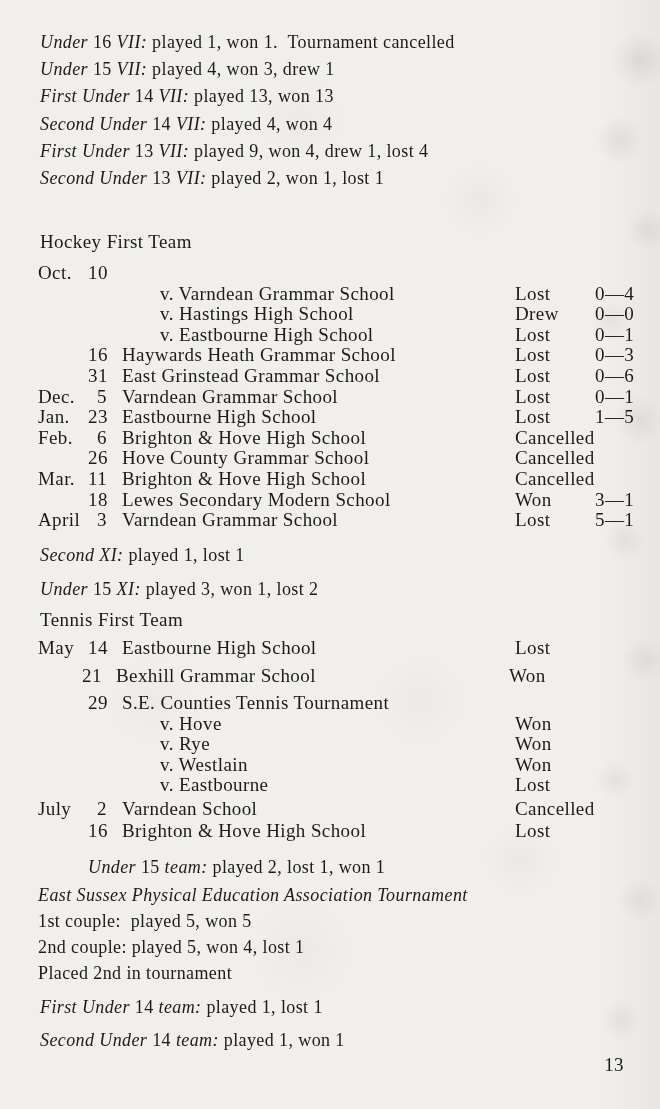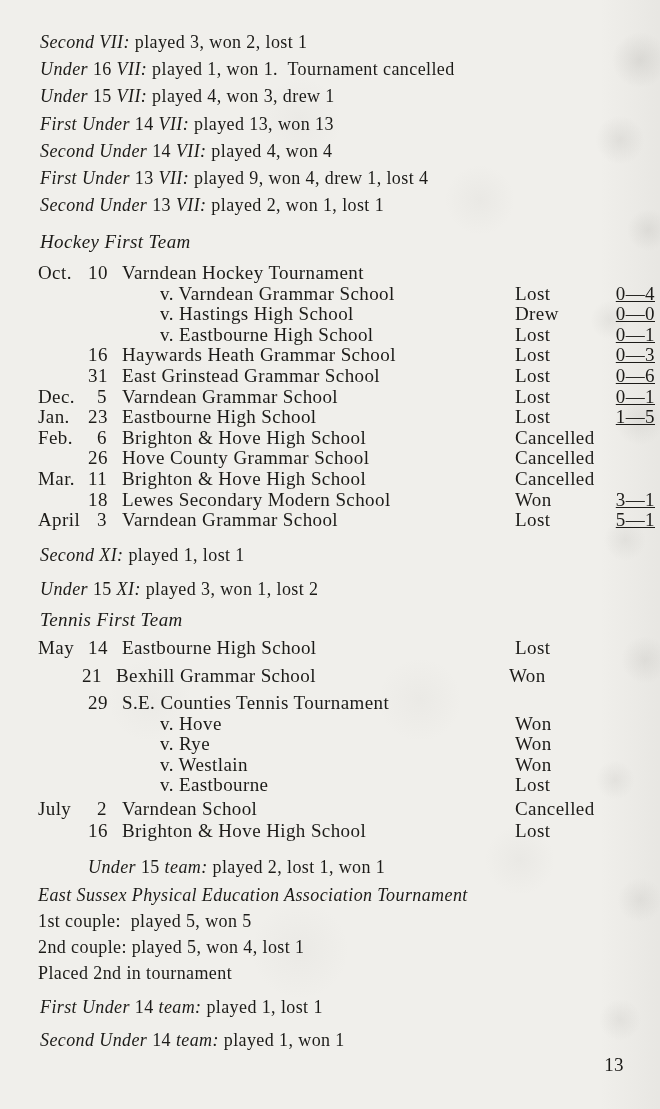--- a/index.html
+++ b/index.html
@@ -25,61 +25,59 @@
       radial-gradient(circle 60px at 420px 700px, rgba(150,148,144,.06), transparent 70%),
       radial-gradient(circle 70px at 300px 950px, rgba(150,148,144,.06), transparent 70%),
       radial-gradient(circle 50px at 520px 860px, rgba(150,148,144,.07), transparent 70%),
       radial-gradient(circle 60px at 150px 700px, rgba(150,148,144,.05), transparent 70%),
       linear-gradient(to left, rgba(160,158,154,.10), transparent 60px);
     letter-spacing:.4px;
   }
   .abs{position:absolute;}
   .it{font-style:italic;}
   .line{font-size:18px;line-height:27.2px;white-space:nowrap;}
-  .heading{font-size:19px;font-style:italic;white-space:nowrap;text-align:right;}
+  .heading{font-size:19px;white-space:nowrap;text-align:right;}
   .table{left:0;width:656px;}
   .match-row{
     display:grid;
     grid-template-columns:50px 19px 408px 80px 60px;
     padding-left:38px;
     font-size:19px;line-height:20.6px;height:20.6px;
     white-space:nowrap;
   }
   .c-month{text-align:left;}
   .c-day{text-align:right;}
   .c-opp{padding-left:15px;}
   .c-opp.sub{padding-left:53px;}
   .c-res{text-align:left;}
-  .c-score{text-align:right;text-decoration:underline;}
+  .c-score{text-align:left;}
   .mt7{margin-top:7.4px;padding-left:32px;}
   .mt6{margin-top:6.4px;}
   .mt3{margin-top:3.4px;}
   .mt1{margin-top:1.4px;}
   .pageno{font-size:19px;}
 </style>
 </head>
 <body>
 
 <div class="abs" style="top:29px;left:40px;">
-  <div class="line"><span class="it">Second VII: </span><span>played 3, won 2, lost 1</span></div>
   <div class="line"><span class="it">Under </span><span>16 </span><span class="it">VII: </span><span>played 1, won 1.&nbsp; Tournament cancelled</span></div>
   <div class="line"><span class="it">Under </span><span>15 </span><span class="it">VII: </span><span>played 4, won 3, drew 1</span></div>
   <div class="line"><span class="it">First Under </span><span>14 </span><span class="it">VII: </span><span>played 13, won 13</span></div>
   <div class="line"><span class="it">Second Under </span><span>14 </span><span class="it">VII: </span><span>played 4, won 4</span></div>
   <div class="line"><span class="it">First Under </span><span>13 </span><span class="it">VII: </span><span>played 9, won 4, drew 1, lost 4</span></div>
   <div class="line"><span class="it">Second Under </span><span>13 </span><span class="it">VII: </span><span>played 2, won 1, lost 1</span></div>
 </div>
 
 <div class="abs heading" style="top:231px;left:40px;">Hockey First Team</div>
 
 <div class="abs table" style="top:263px;">
   <div class="match-row">
     <span class="c-month">Oct.</span>
     <span class="c-day">10</span>
-    <span class="c-opp">Varndean Hockey Tournament</span>
     <span class="c-res"></span>
     <span class="c-score"></span>
   </div>
   <div class="match-row">
     <span class="c-month"></span>
     <span class="c-day"></span>
     <span class="c-opp sub">v. Varndean Grammar School</span>
     <span class="c-res">Lost</span>
     <span class="c-score">0—4</span>
   </div>

